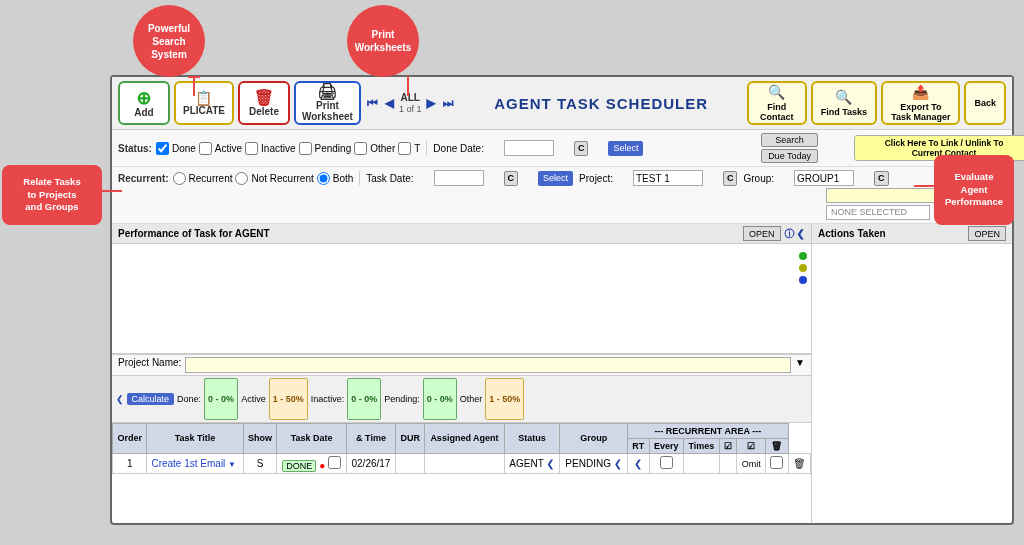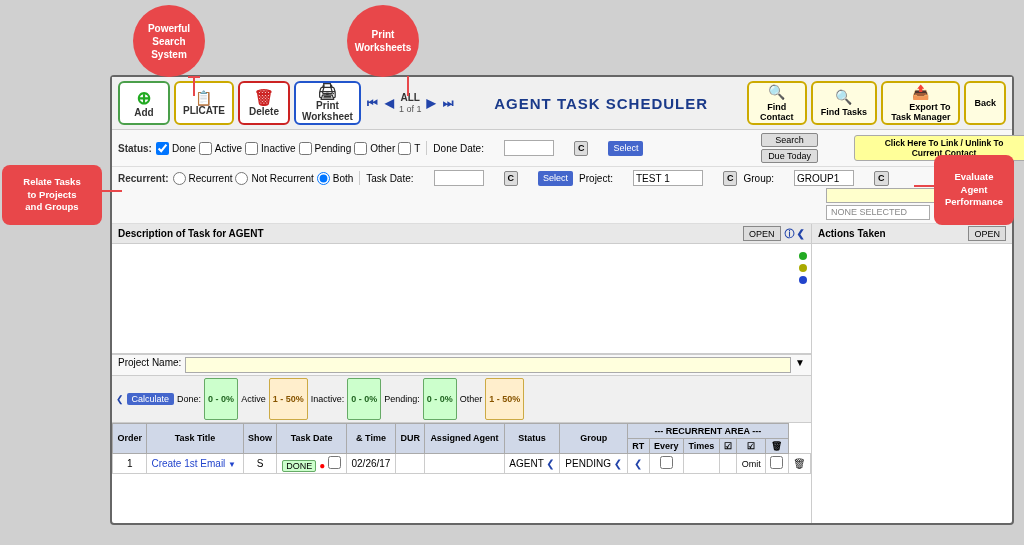--- a/index.html
+++ b/index.html
@@ -498,21 +498,21 @@
 Contact</span>
     </button>
 
     <button class="find-btn">
       <span style="font-size:14px;">🔍</span>
       <span>Find Tasks</span>
     </button>
 
     <button class="find-btn" style="min-width:70px;">
       <span style="font-size:14px;">📤</span>
-      <span style="white-space:pre-line; text-align:right;">Export To
+      <span style="white-space:pre-line; text-align:center;">Export To
 Task Manager</span>
     </button>
 
     <button class="find-btn" style="min-width:40px;">
       <span>Back</span>
     </button>
 
   </div>
 
   <div class="filter-row">
@@ -596,21 +596,21 @@
           <span>✎</span>
         </div>
       </div>
     </div>
   </div>
 
   <div class="content-area">
     <div class="left-section">
 
       <div class="section-header">
-        <span>Description of Task for AGENT</span>
+        <span>Performance of Task for AGENT</span>
         <button class="open-btn">OPEN</button>
         <span class="info-icon">ⓘ</span>
         <span style="margin-left:2px; color:#2244aa;">❮</span>
       </div>
 
       <div class="description-area">
         <div class="desc-left">
 
           <textarea style="flex: 1 1 0%; border: none; resize: none; font-size: 10px; outline: none;"></textarea>
         </div>

